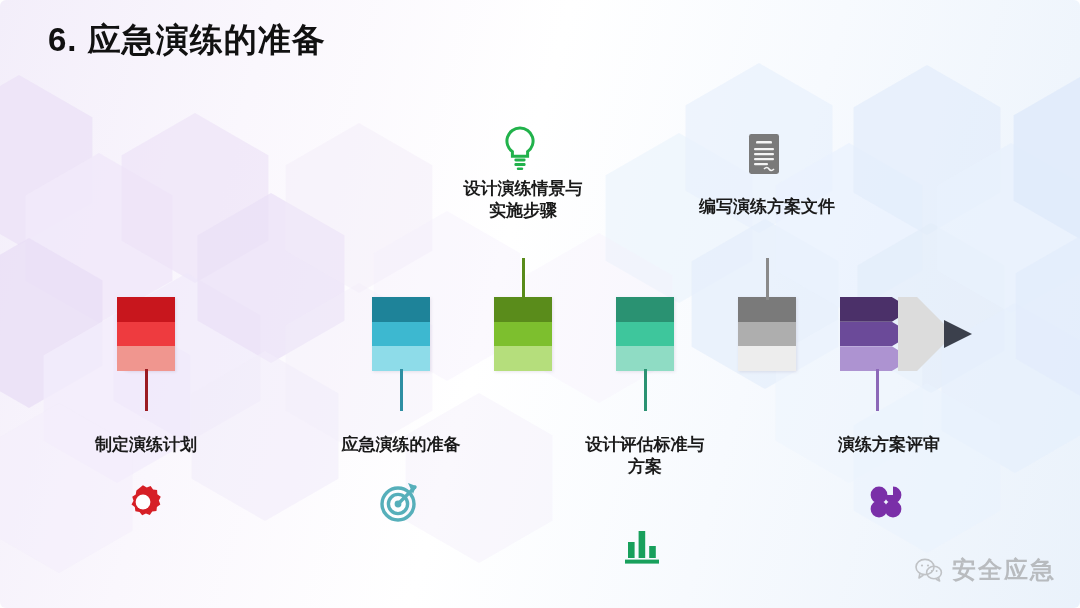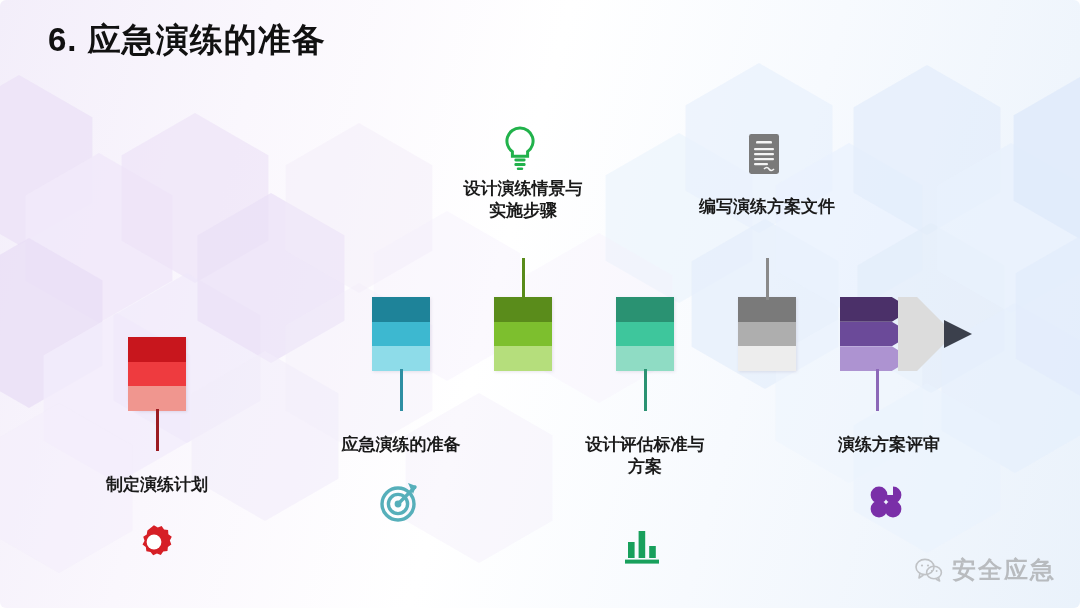--- a/index.html
+++ b/index.html
@@ -121,21 +121,21 @@
       <div class="hex" style="left: 1030px; top: 248px; background: rgb(226, 236, 251); opacity: 0.8; transform: scale(1.25);"></div>
       <div class="hex" style="left: 790px; top: 330px; background: rgb(238, 245, 254); opacity: 0.6; transform: scale(1.25);"></div>
       <div class="hex" style="left: 868px; top: 400px; background: rgb(233, 242, 253); opacity: 0.55; transform: scale(1.25);"></div>
       <div class="hex" style="left: 0px; top: 420px; background: rgb(244, 238, 251); opacity: 0.5; transform: scale(1.25);"></div>
       <div class="hex" style="left: 540px; top: 250px; background: rgb(244, 240, 252); opacity: 0.3; transform: scale(1.25);"></div>
     </div>
 
   <div id="title">6. 应急演练的准备</div>
 
   <div id="chart">
-      <div class="col" style="left: 72px; margin-top: 40px;">
+      <div class="col" style="left: 61px;">
         <div class="bar rounded">
           <div class="seg" style="background: rgb(200, 22, 29);"></div>
           <div class="seg" style="background: rgb(238, 59, 63);"></div>
           <div class="seg" style="background: rgb(240, 150, 143);"></div>
         </div>
         <div class="connector" style="background: rgb(155, 27, 34); left: 83.5px; top: 369px; height: 42px;"></div>
         <div class="lbl" style="left: -20px; top: 434px;">制定演练计划</div>
         <div class="ic" style="left: 58px; top: 478px;"><svg viewBox="0 0 48 48" width="48" height="48">
             <path d="M24 6 l4.2 2.2 4.2-1.5 2.6 3.8 4.4 .6 .3 4.6 3.7 2.7 -2.1 4.1 1.6 4.3 -3.7 2.7 -.5 4.4 -4.6 .4 -2.6 3.8 -4.2-1.6 -4.1 2.1 -2.9-3.6 -4.5-.8 -.6-4.6 -3.6-2.8 2.2-4.0 -1.4-4.4 3.8-2.5 .7-4.4z" fill="#D61F26" transform="scale(0.92) translate(2,2)"></path>
             <circle cx="24" cy="24" r="7.4" fill="#ffffff"></circle>

